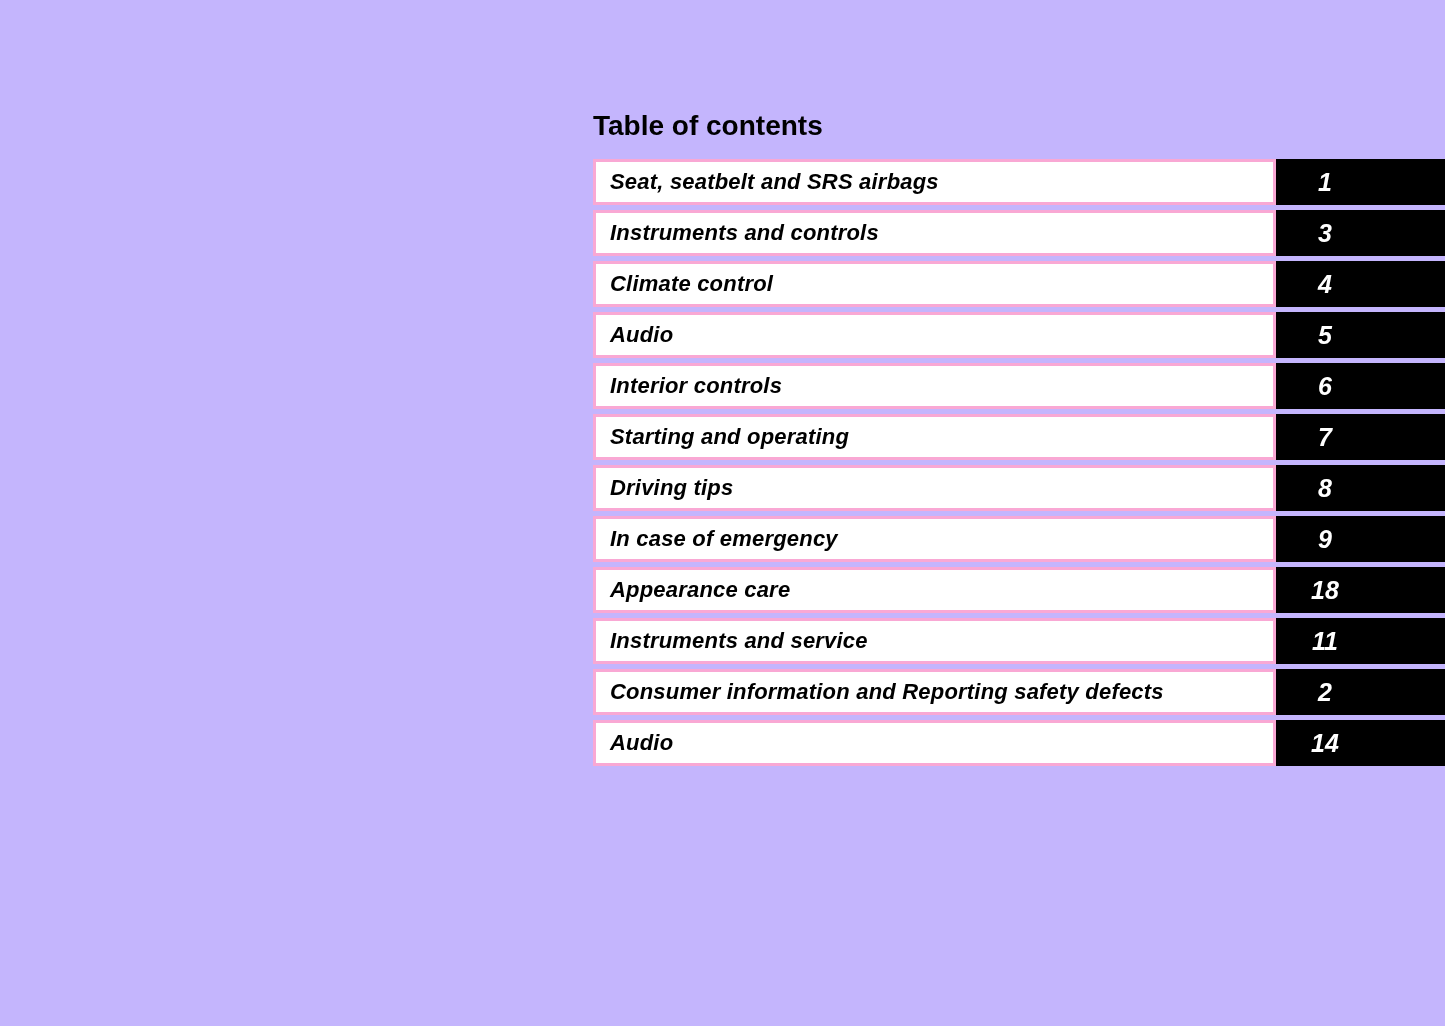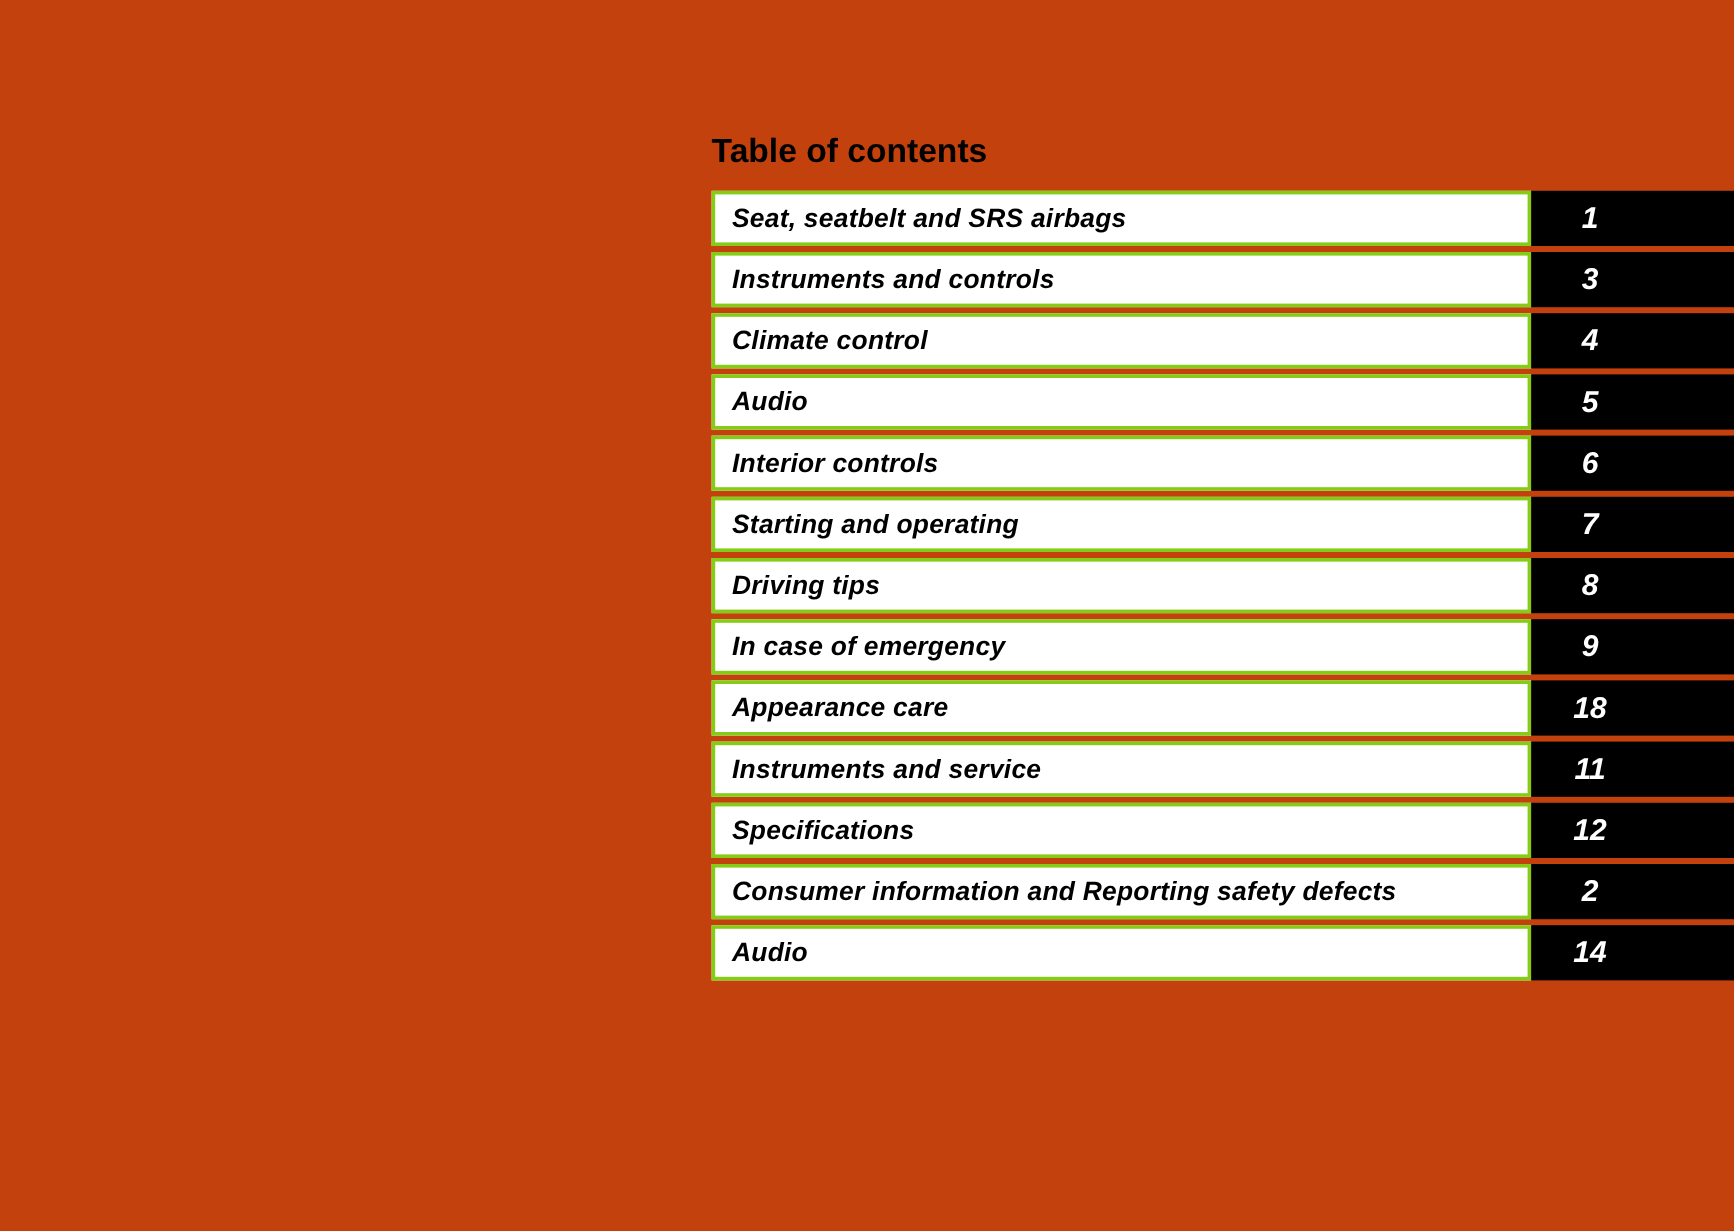--- a/index.html
+++ b/index.html
@@ -1,20 +1,20 @@
 <!DOCTYPE html>
 <html><head>
 <meta charset="utf-8">
 <style>
   html, body { margin: 0; padding: 0; background: #ffffff; }
   .page {
     position: relative;
     width: 1445px;
     height: 1026px;
-    background: #c2410c;
+    background: #c4b5fd;
     overflow: hidden;
     font-family: "Liberation Sans", "DejaVu Sans", sans-serif;
   }
   .content {
     position: absolute;
     left: 593px;
     top: 110px;
     right: 0;
   }
   .title {
@@ -30,21 +30,21 @@
     gap: 5px;
   }
   .toc-row {
     display: flex;
     height: 46px;
   }
   .label-box {
     flex: 1;
     box-sizing: border-box;
     background: #ffffff;
-    border: 3px solid #84cc16;
+    border: 3px solid #f9a8d4;
     display: flex;
     align-items: center;
     padding-left: 14px;
     overflow: hidden;
   }
   .label {
     font-style: italic;
     font-weight: bold;
     font-size: 22px;
     color: #000000;
@@ -161,28 +161,20 @@
 
       <div class="toc-row">
         <div class="label-box">
           <span class="label">Instruments and service</span>
         </div>
         <div class="tab">
           <span class="num">11</span>
         </div>
       </div>
 
-      <div class="toc-row">
-        <div class="label-box">
-          <span class="label">Specifications</span>
-        </div>
-        <div class="tab">
-          <span class="num">12</span>
-        </div>
-      </div>
 
       <div class="toc-row">
         <div class="label-box">
           <span class="label">Consumer information and Reporting safety defects</span>
         </div>
         <div class="tab">
           <span class="num">2</span>
         </div>
       </div>
 

